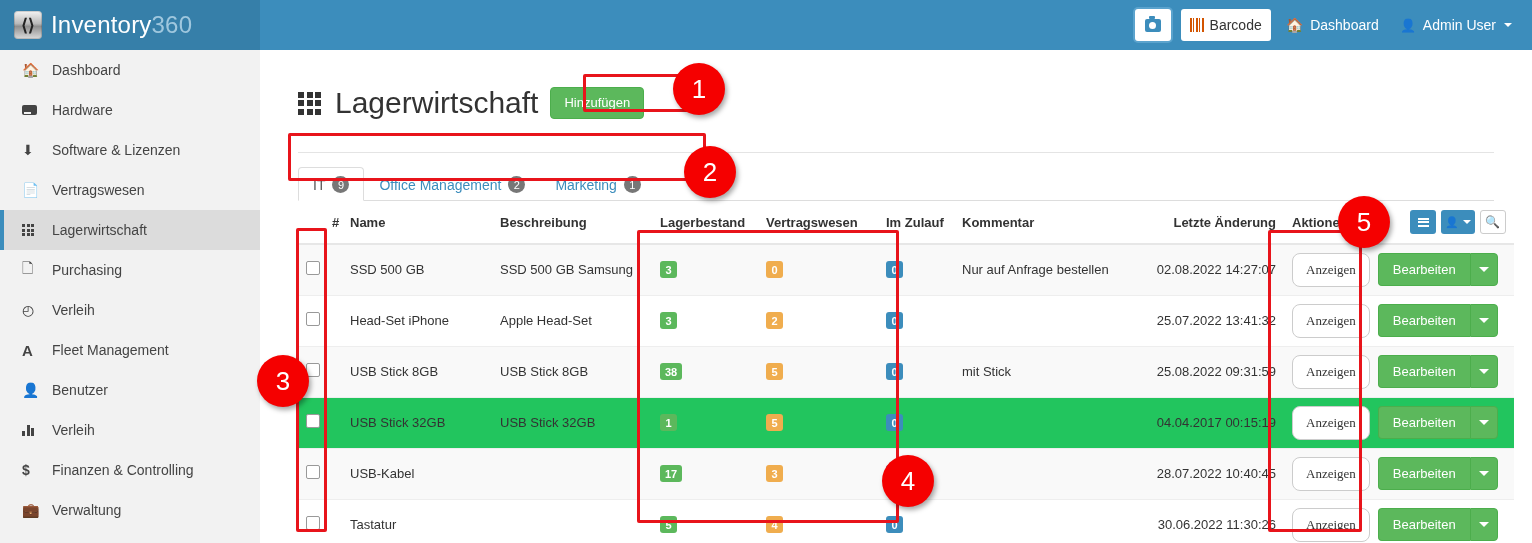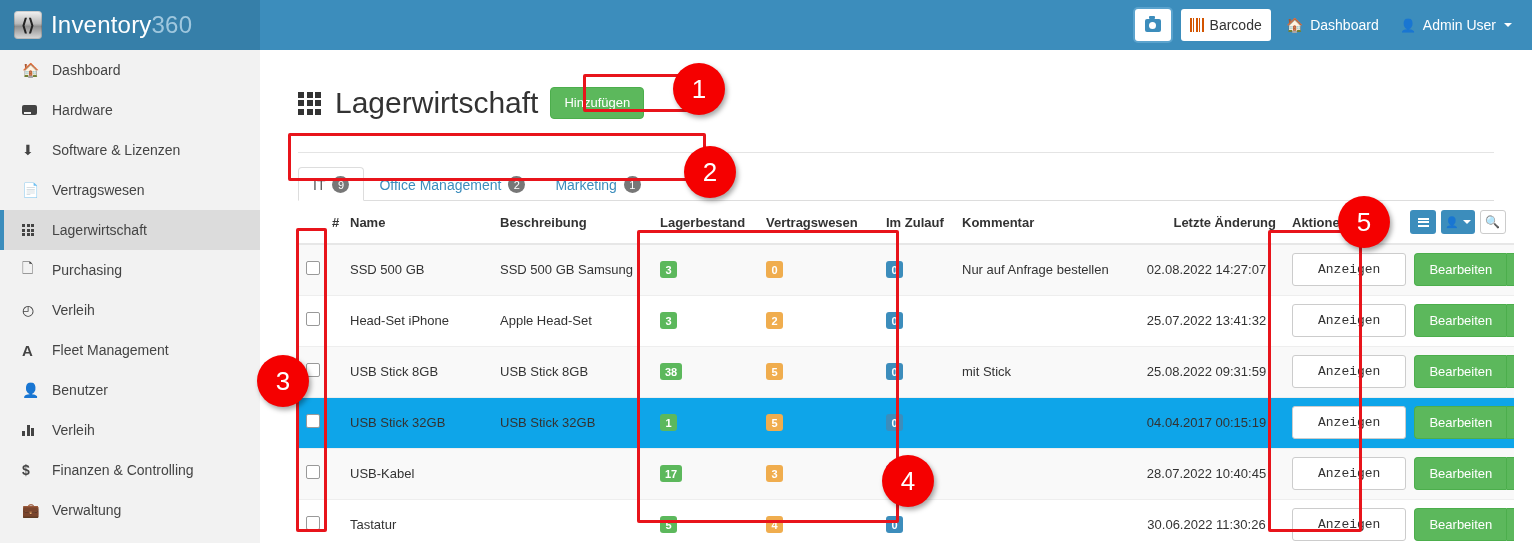--- a/index.html
+++ b/index.html
@@ -141,50 +141,50 @@
   thead th {
     font-size:13px; color:#333; font-weight:bold; text-align:left;
     padding:9px 8px; border-bottom:2px solid #e7e7e7; vertical-align:middle;
     white-space:nowrap;
   }
   tbody td {
     font-size:13px; color:#333; padding:0 8px; height:51px;
     border-top:1px solid #eee; vertical-align:middle; white-space:nowrap; overflow:hidden;
   }
   tbody tr.odd td { background:#f9f9f9; }
-  tbody tr.danger td { background:#0ea5e9; }
+  tbody tr.danger td { background:#22c55e; }
   .col-chk { width:26px; }
   .col-num { width:18px; }
   .col-name { width:150px; }
   .col-desc { width:160px; }
   .col-lager { width:106px; }
   .col-melde { width:120px; }
   .col-zulauf { width:76px; }
   .col-komm { width:175px; }
-  .col-date { width:155px; text-align:center; }
+  .col-date { width:155px; text-align:right; }
   .col-akt { width:230px; }
   th.col-date { text-align:right; }
 
   input[type=checkbox]{
     width:14px;height:14px;margin:0;cursor:pointer;
     -webkit-appearance:none;appearance:none;
     border:1px solid #999;border-radius:2px;background:#fff;
   }
 
   .badge { display:inline-flex; align-items:center; justify-content:center;
     min-width:17px; height:17px; padding:1px 5px; border-radius:3px;
     font-size:11px; color:#fff; font-weight:bold; }
   .badge.green { background:#5cb85c; }
   .badge.orange { background:#f0ad4e; }
   .badge.blue { background:#3c8dbc; }
 
   .btn-anzeigen {
-    background:#fff; border:1px solid #ccc; border-radius:3px;
-    padding:8px 25px; font-size:13px; color:#333; cursor:pointer;
-    font-family:Liberation Mono, monospace;
+    background:#fff; border:1px solid #ccc; border-radius:8px;
+    padding:8px 13px; font-size:13px; color:#333; cursor:pointer;
+    font-family:Liberation Serif, serif;
   }
   .btn-group { display:inline-flex; vertical-align:middle; margin-left:8px; }
   .btn-bearbeiten {
     background:#5cb85c; border:1px solid #4cae4c; border-right:none;
     border-radius:4px 0 0 4px; color:#fff; font-size:13px;
     padding:8px 14px; cursor:pointer; font-family:"Liberation Sans", sans-serif;
   }
   .btn-split {
     background:#5cb85c; border:1px solid #4cae4c; border-radius:0 4px 4px 0;
     width:28px; cursor:pointer; display:inline-flex; align-items:center; justify-content:center;

